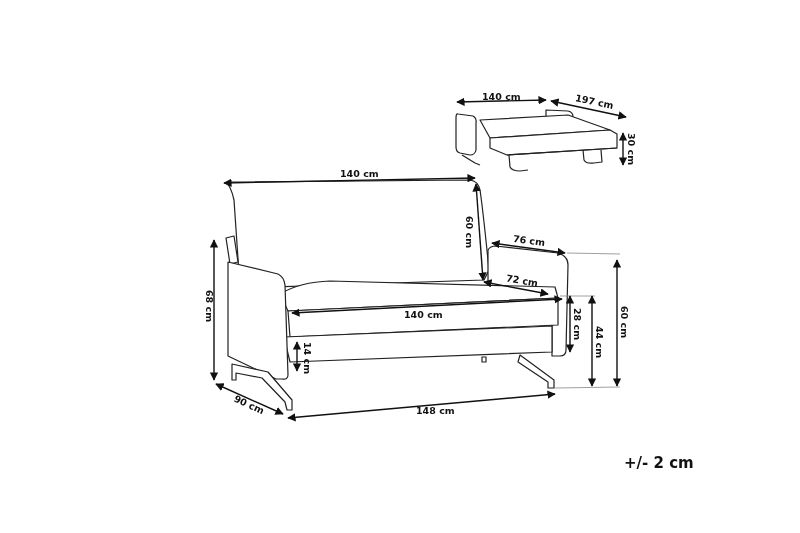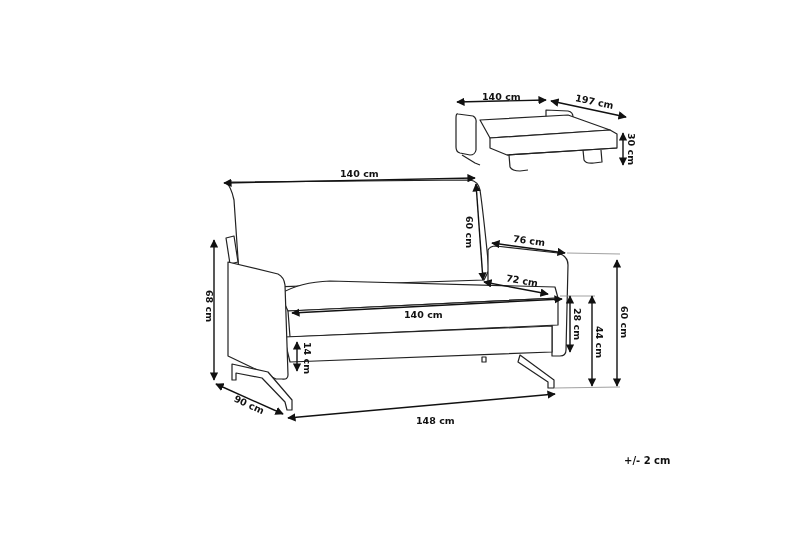--- a/index.html
+++ b/index.html
@@ -88,15 +88,15 @@
 <div class="lbl rot90" style="left:474px;top:216px;">60 cm</div>
 <div class="lbl" style="left:513px;top:236px;transform:rotate(8deg);">76 cm</div>
 <div class="lbl" style="left:506px;top:276px;transform:rotate(10deg);">72 cm</div>
 <div class="lbl" style="left:404px;top:310px;">140 cm</div>
 <div class="lbl rot90" style="left:582px;top:308px;">28 cm</div>
 <div class="lbl rot90" style="left:604px;top:326px;">44 cm</div>
 <div class="lbl rot90" style="left:629px;top:306px;">60 cm</div>
 <div class="lbl rot90" style="left:214px;top:290px;">68 cm</div>
 <div class="lbl rot90" style="left:312px;top:342px;">14 cm</div>
 <div class="lbl" style="left:233px;top:400px;transform:rotate(25deg);">90 cm</div>
-<div class="lbl" style="left:416px;top:416px;">148 cm</div>
+<div class="lbl" style="left:416px;top:406px;">148 cm</div>
 
-<div class="lbl" style="left:624px;top:456px;font-size:10px;">+/- 2 cm</div>
+<div class="lbl" style="left:624px;top:456px;font-size:15px;">+/- 2 cm</div>
 
 </body></html>

